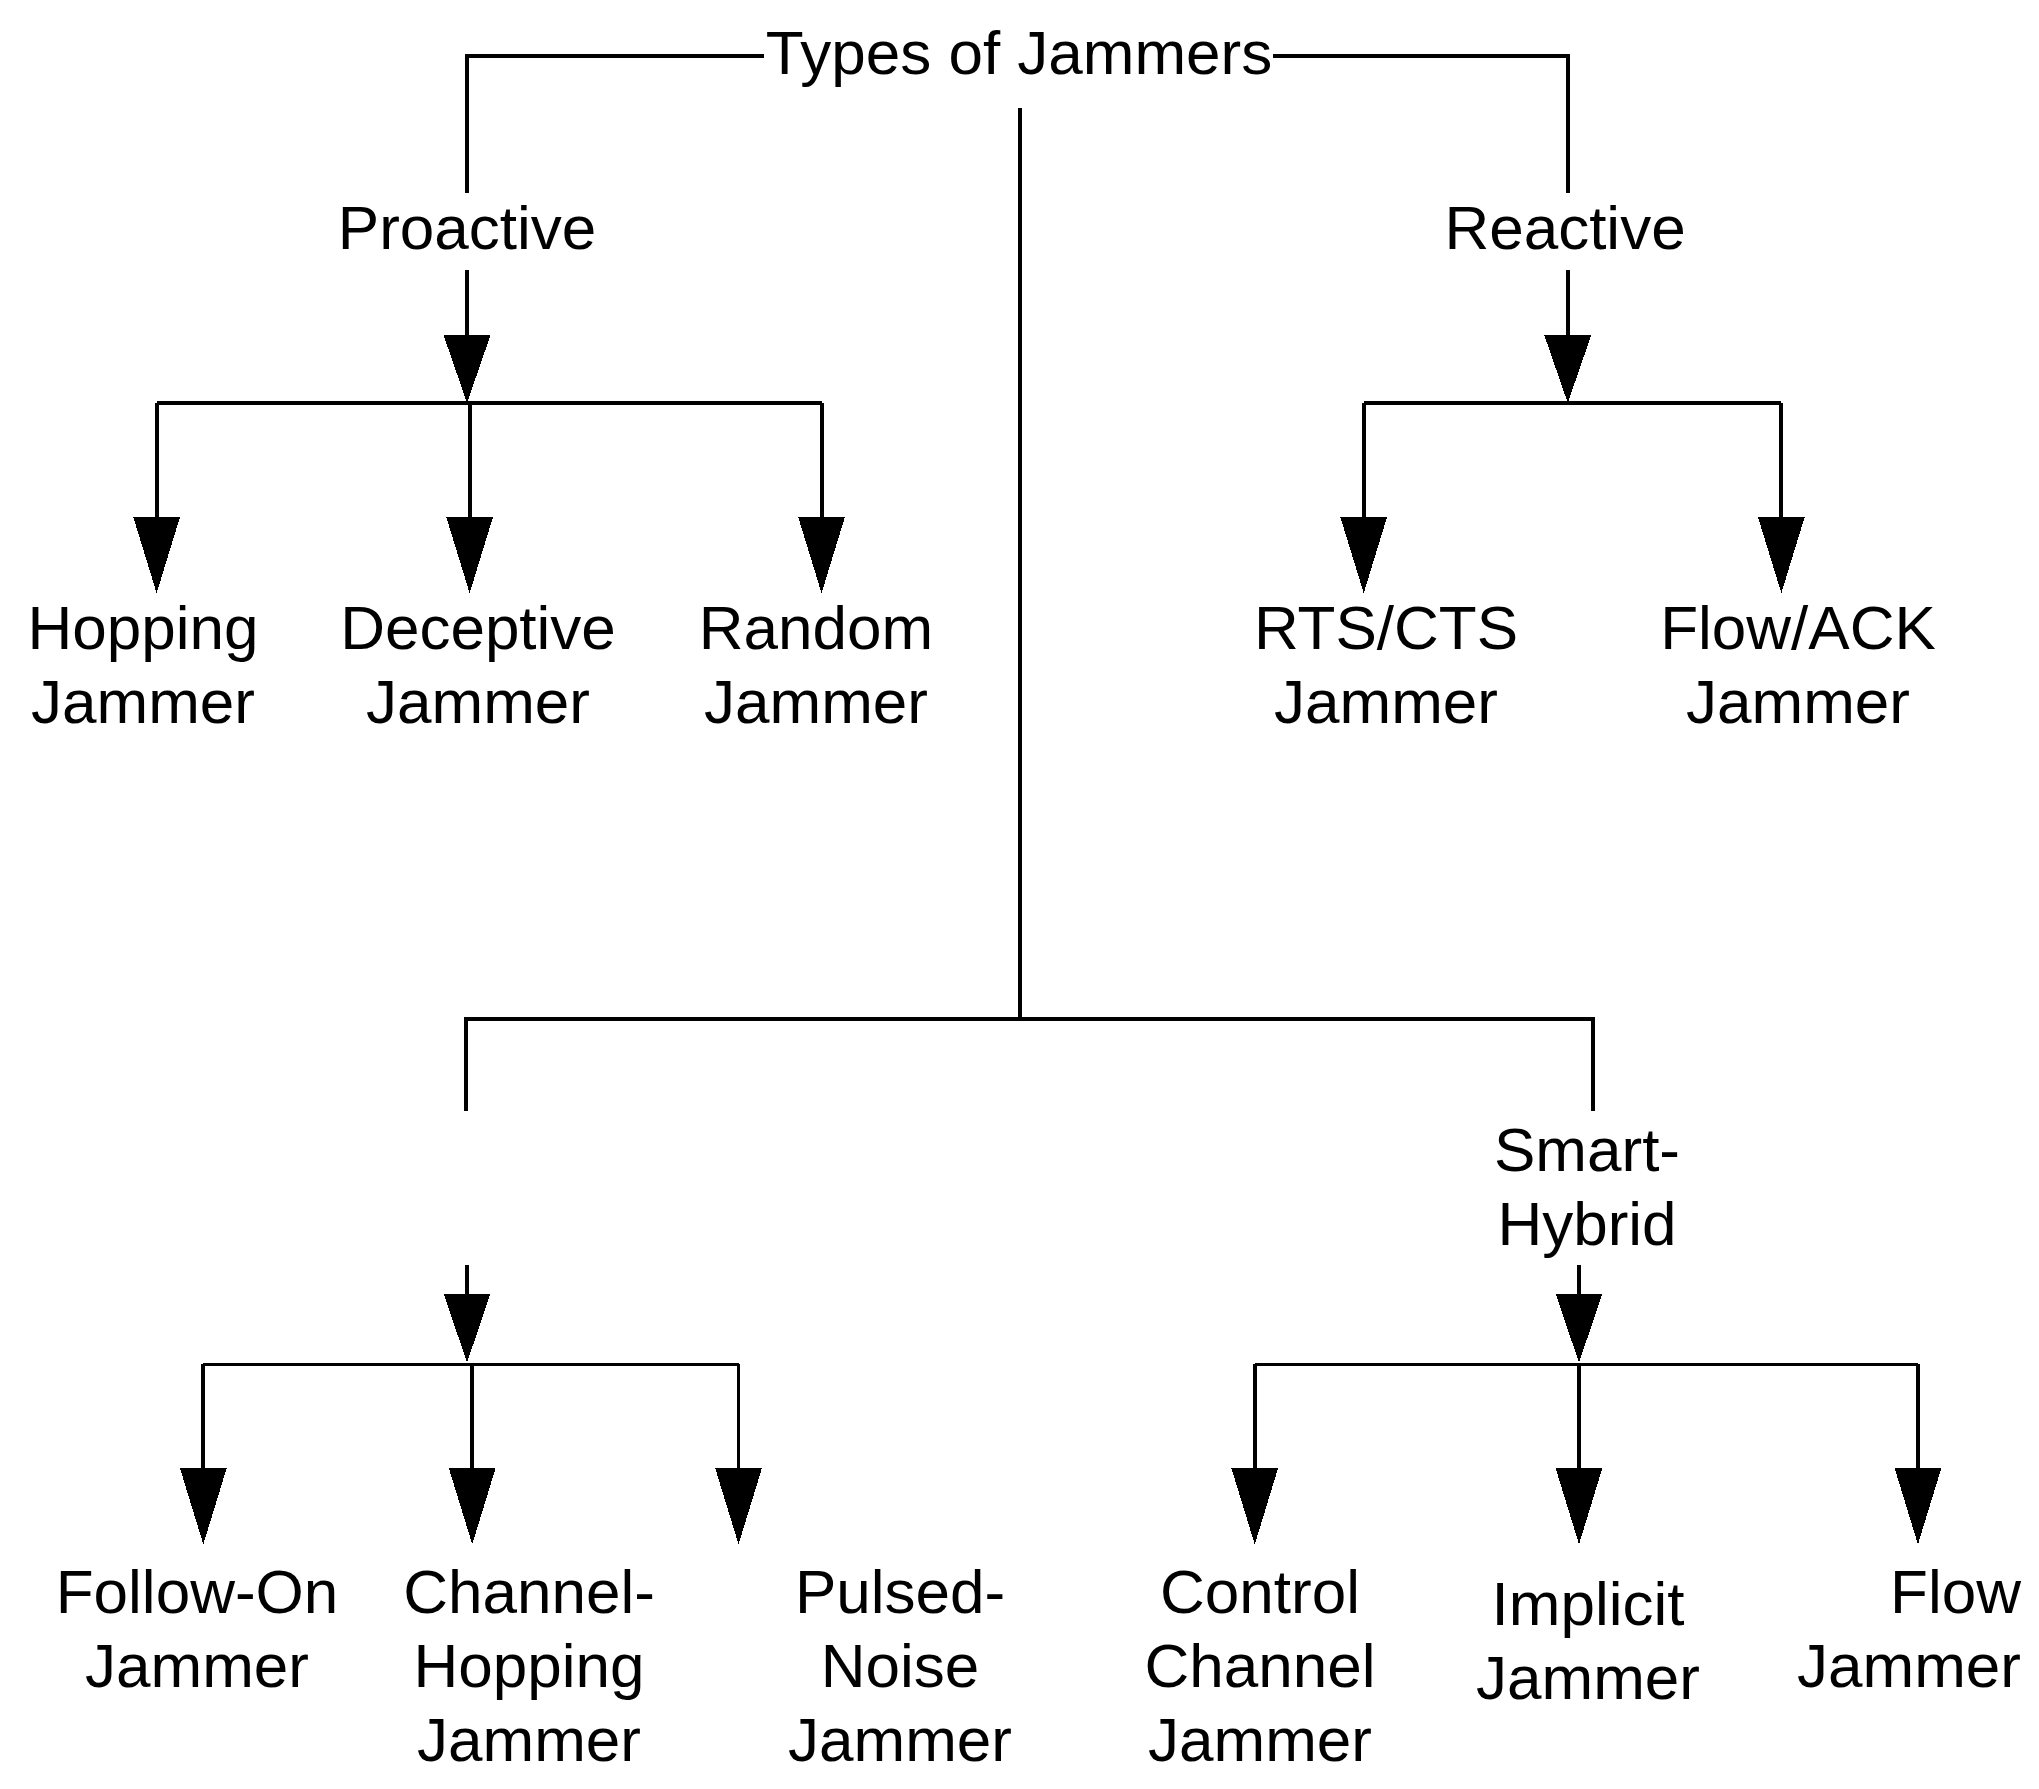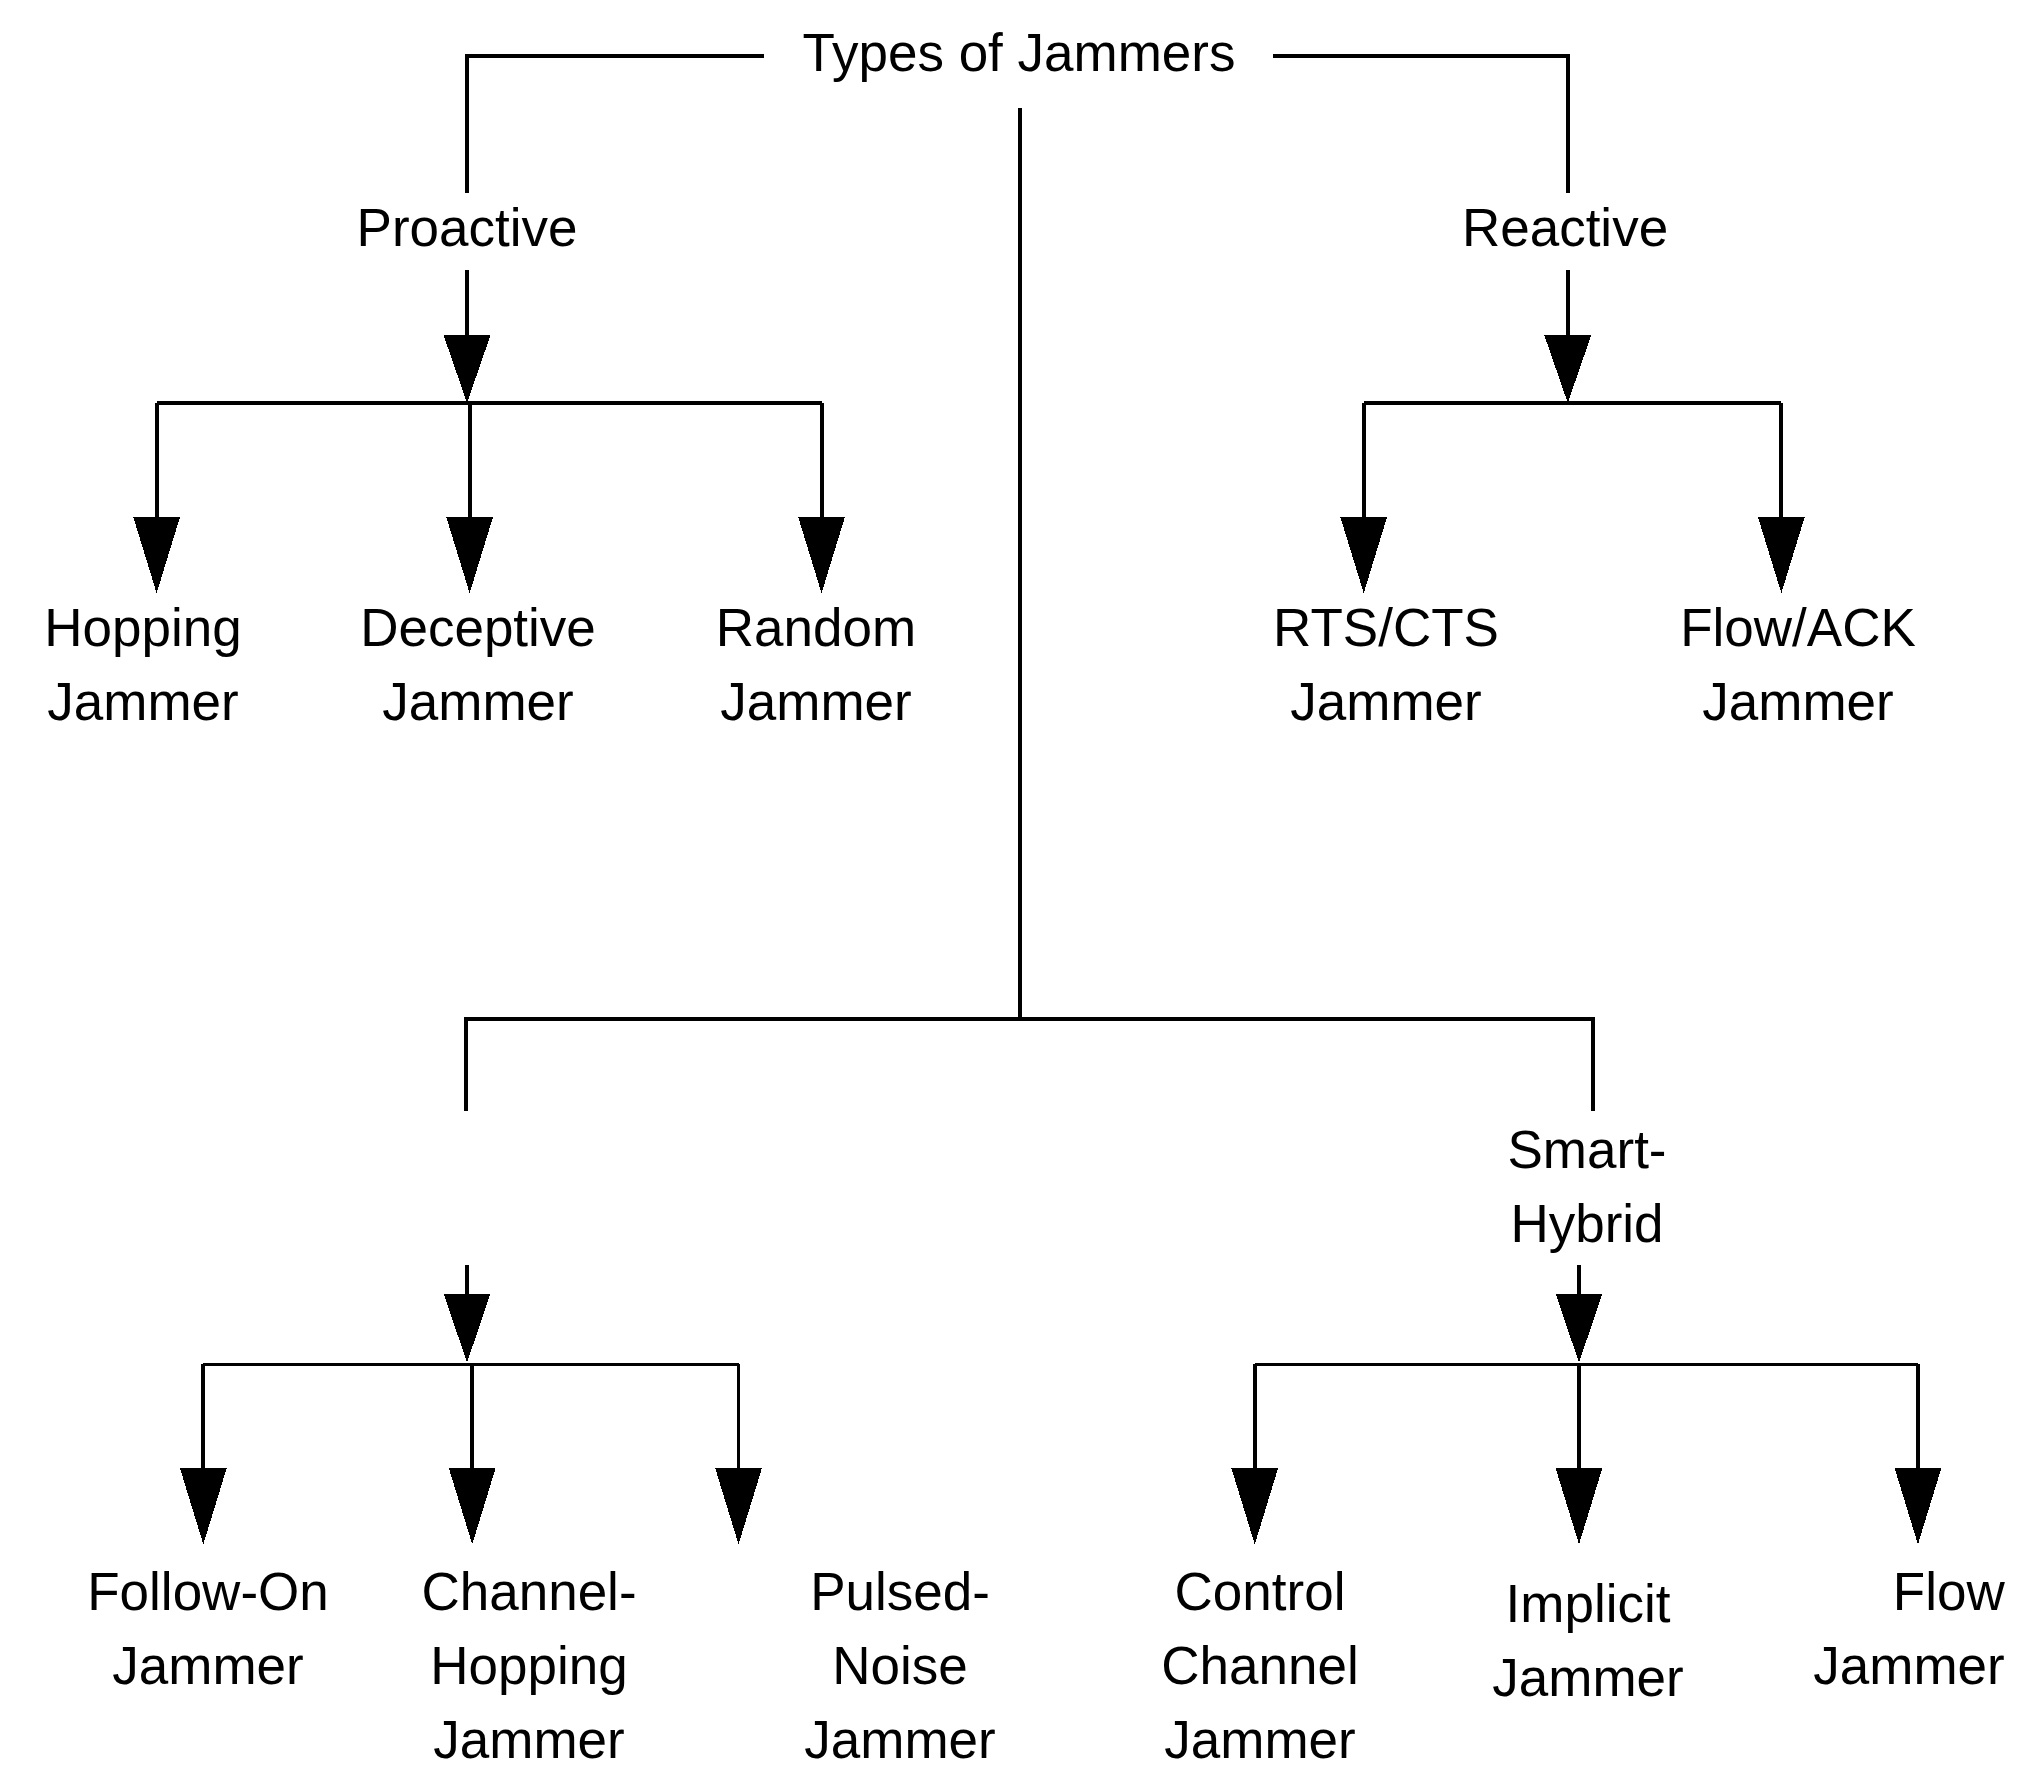--- a/index.html
+++ b/index.html
@@ -7,21 +7,21 @@
     padding: 0;
     background: #ffffff;
   }
   #stage {
     position: relative;
     width: 2040px;
     height: 1789px;
     background: #ffffff;
     overflow: hidden;
     font-family: "Liberation Sans", "DejaVu Sans", sans-serif;
-    font-size: 53px;
+    font-size: 62px;
     line-height: 74px;
     color: #000000;
   }
   #connector-layer {
     position: absolute;
     left: 0;
     top: 0;
     width: 2040px;
     height: 1789px;
   }
@@ -138,21 +138,21 @@
   <div class="node" style="left:1798px; top:591px;">
     <div>Flow/ACK</div>
     <div>Jammer</div>
   </div>
 
   <div class="node" style="left:1587px; top:1113px;">
     <div>Smart-</div>
     <div>Hybrid</div>
   </div>
 
-  <div class="node" style="left:208px; top:1555px;text-align:center;">
+  <div class="node" style="left:197px; top:1555px;text-align:center;">
     <div>Follow-On</div>
     <div>Jammer</div>
   </div>
   <div class="node" style="left:529px; top:1555px;">
     <div>Channel-</div>
     <div>Hopping</div>
     <div>Jammer</div>
   </div>
   <div class="node" style="left:900px; top:1555px;">
     <div>Pulsed-</div>

